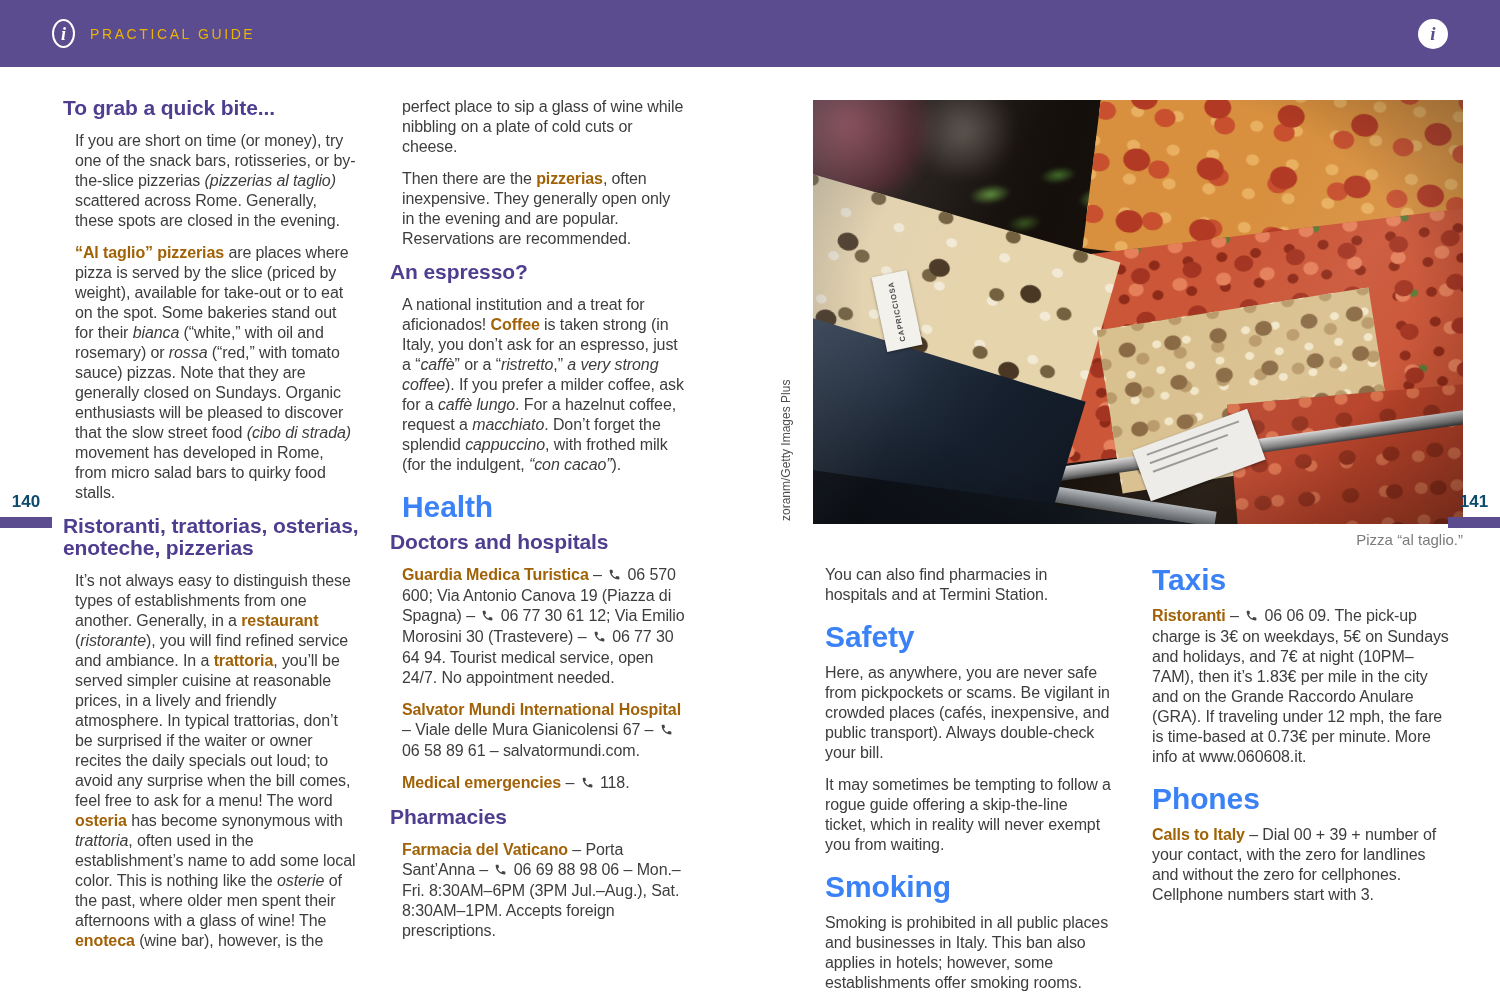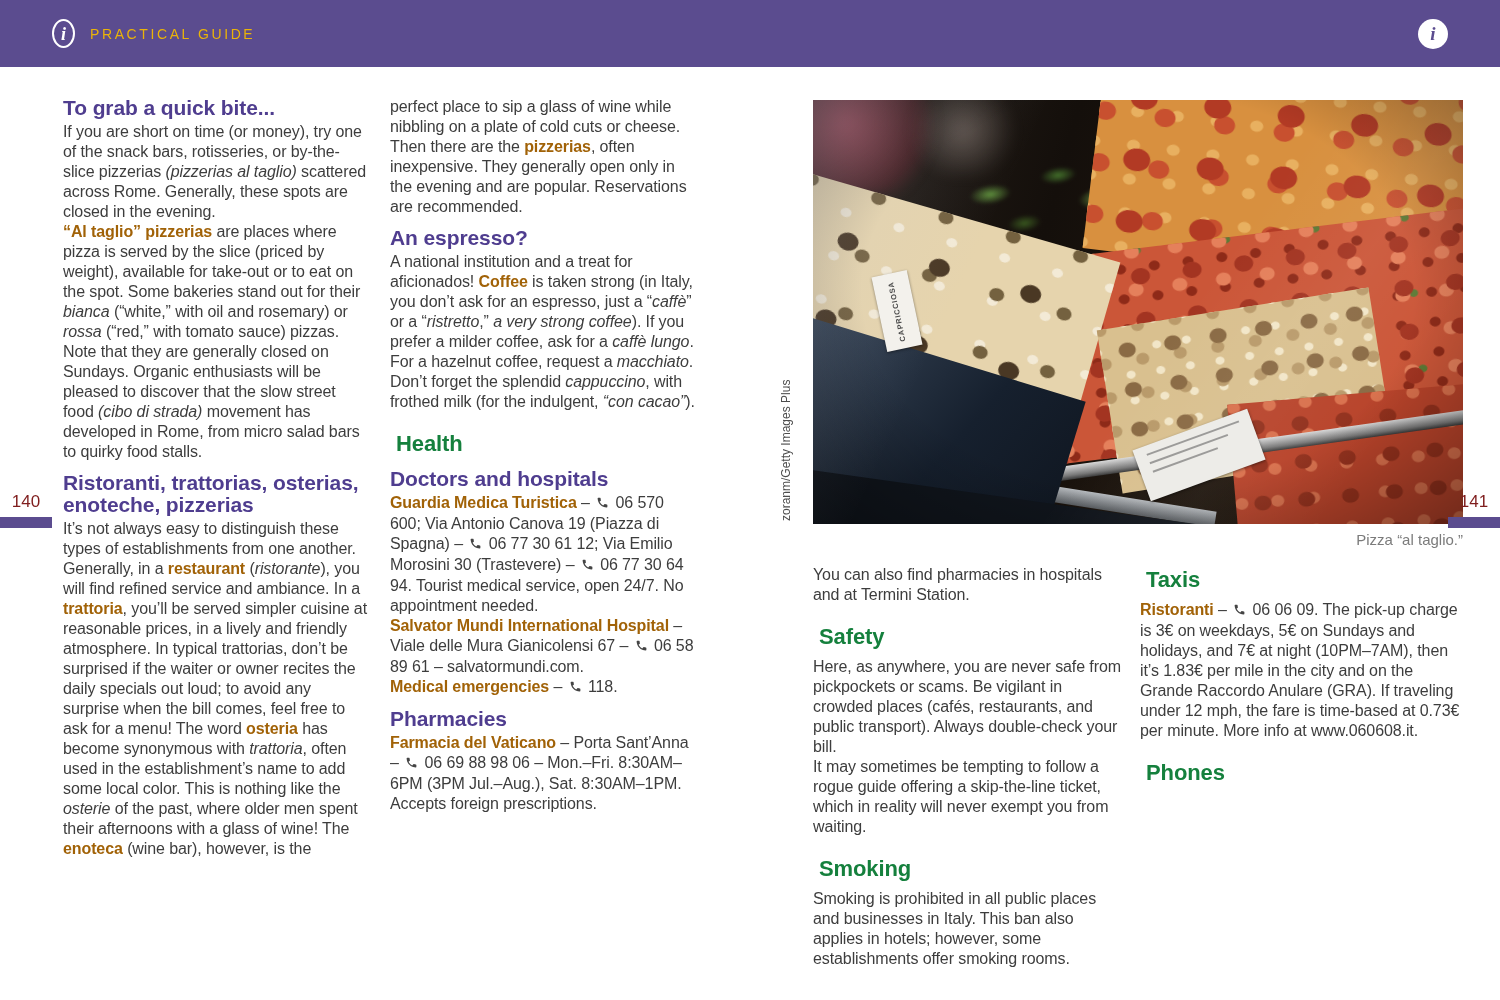--- a/index.html
+++ b/index.html
@@ -19,37 +19,37 @@
   .info-oval i, .info-circle i { font-family:"Liberation Serif", serif; font-style:italic;
                font-weight:700; font-size:18px; line-height:1; }
   .info-oval i { color:#fff; }
   .info-circle { display:inline-flex; width:30px; height:30px; background:#fff;
                  border-radius:50%; align-items:center; justify-content:center;
                  margin-left:15px; }
   .info-circle i { color:#5b4c8f; font-size:19px; }
 
   
   .pageno { position:absolute; top:492px; width:52px; text-align:center;
-            font-size:17px; font-weight:400; color:#7f1d1d; }
+            font-size:17px; font-weight:700; color:#0c4a6e; }
   .pageno-left { left:0; }
   .pageno-right { right:0; }
   .pagetab { position:absolute; top:517px; width:52px; height:11px; background:#5b4c8f; }
   .pagetab-left { left:0; }
   .pagetab-right { right:0; }
 
   
   .col { position:absolute; color:#3d3d3d; font-size:16px; line-height:20px;
          letter-spacing:-0.1px; }
   .col1 { left:63px;  top:97px;  width:307px; }
   .col2 { left:390px; top:97px;  width:307px; }
   .col3 { left:813px; top:565px; width:310px; }
   .col4 { left:1140px;top:565px; width:324px; }
   .col > :first-child { margin-top:0; }
-  .col p  { margin:0; }
-  .col h2 { margin:17px 6px 6px; font-size:22px; line-height:29px; color:#15803d; font-weight:700; }
+  .col p  { margin:12px; }
+  .col h2 { margin:17px 12px 6px; font-size:30px; line-height:29px; color:#3b82f6; font-weight:700; }
   .col h3 { margin:10px 0 3px; font-size:21px; line-height:22px; color:#4f3d8f; font-weight:700; }
   .col span.b  { font-weight:700; color:#a16207; }
   .col span.it { font-style:italic; }
   .ph-ic { display:inline-block; vertical-align:-1px; margin:0 2px 0 2px; }
 
   
   .photo { position:absolute; left:813px; top:100px; width:650px; height:424px;
            overflow:hidden; background:#1b140e; }
   .ph { position:absolute; }
   .ph-bg { inset:0; background:linear-gradient(105deg,#27201a,#140f0b 35%,#1e150d 60%,#2a1c10); }
@@ -184,31 +184,32 @@
             <path fill="#444" d="M6.62 10.79a15.05 15.05 0 0 0 6.59 6.59l2.2-2.2a1 1 0 0 1 1.01-.25c1.12.37 2.33.57 3.58.57a1 1 0 0 1 1 1V20a1 1 0 0 1-1 1C10.61 21 3 13.39 3 4a1 1 0 0 1 1-1h3.5a1 1 0 0 1 1 1c0 1.25.2 2.46.57 3.58a1 1 0 0 1-.25 1.01l-2.2 2.2z"></path>
           </svg></span><span> 118.</span></p>
       <h3>Pharmacies</h3>
       <p><span class="b">Farmacia del Vaticano</span><span> – Porta Sant’Anna – </span><span class="ph-ic"><svg width="13" height="13" viewBox="0 0 24 24">
             <path fill="#444" d="M6.62 10.79a15.05 15.05 0 0 0 6.59 6.59l2.2-2.2a1 1 0 0 1 1.01-.25c1.12.37 2.33.57 3.58.57a1 1 0 0 1 1 1V20a1 1 0 0 1-1 1C10.61 21 3 13.39 3 4a1 1 0 0 1 1-1h3.5a1 1 0 0 1 1 1c0 1.25.2 2.46.57 3.58a1 1 0 0 1-.25 1.01l-2.2 2.2z"></path>
           </svg></span><span> 06 69 88 98 06 – Mon.–Fri. 8:30AM–6PM (3PM Jul.–Aug.), Sat. 8:30AM–1PM. Accepts foreign prescriptions.</span></p>
     </section>
   <section class="col col3">
       <p><span>You can also find pharmacies in hospitals and at Termini Station.</span></p>
       <h2>Safety</h2>
-      <p><span>Here, as anywhere, you are never safe from pickpockets or scams. Be vigilant in crowded places (cafés, restaurants, and public transport). Always double-check your bill.</span></p>
+      <p><span>Here, as anywhere, you are never safe from pickpockets or scams. Be vigilant in crowded places (cafés, inexpensive, and public transport). Always double-check your bill.</span></p>
       <p><span>It may sometimes be tempting to follow a rogue guide offering a skip-the-line ticket, which in reality will never exempt you from waiting.</span></p>
       <h2>Smoking</h2>
       <p><span>Smoking is prohibited in all public places and businesses in Italy. This ban also applies in hotels; however, some establishments offer smoking rooms.</span></p>
     </section>
   <section class="col col4">
       <h2>Taxis</h2>
       <p><span class="b">Ristoranti</span><span> – </span><span class="ph-ic"><svg width="13" height="13" viewBox="0 0 24 24">
             <path fill="#444" d="M6.62 10.79a15.05 15.05 0 0 0 6.59 6.59l2.2-2.2a1 1 0 0 1 1.01-.25c1.12.37 2.33.57 3.58.57a1 1 0 0 1 1 1V20a1 1 0 0 1-1 1C10.61 21 3 13.39 3 4a1 1 0 0 1 1-1h3.5a1 1 0 0 1 1 1c0 1.25.2 2.46.57 3.58a1 1 0 0 1-.25 1.01l-2.2 2.2z"></path>
           </svg></span><span> 06 06 09. The pick-up charge is 3€ on weekdays, 5€ on Sundays and holidays, and 7€ at night (10PM–7AM), then it’s 1.83€ per mile in the city and on the Grande Raccordo Anulare (GRA). If traveling under 12 mph, the fare is time-based at 0.73€ per minute. More info at www.060608.it.</span></p>
       <h2>Phones</h2>
+      <p><span class="b">Calls to Italy</span><span> – Dial 00 + 39 + number of your contact, with the zero for landlines and without the zero for cellphones. Cellphone numbers start with 3.</span></p>
     </section>
 
   <figure class="photo" style="margin:0">
     <div class="ph ph-bg"></div>
     <div class="ph bokeh1"></div>
     <div class="ph bokeh2"></div>
     <div class="ph basil"></div>
     <div class="ph basil2"></div>
     <div class="ph metal"></div>
     <div class="ph pz-pep"></div>

